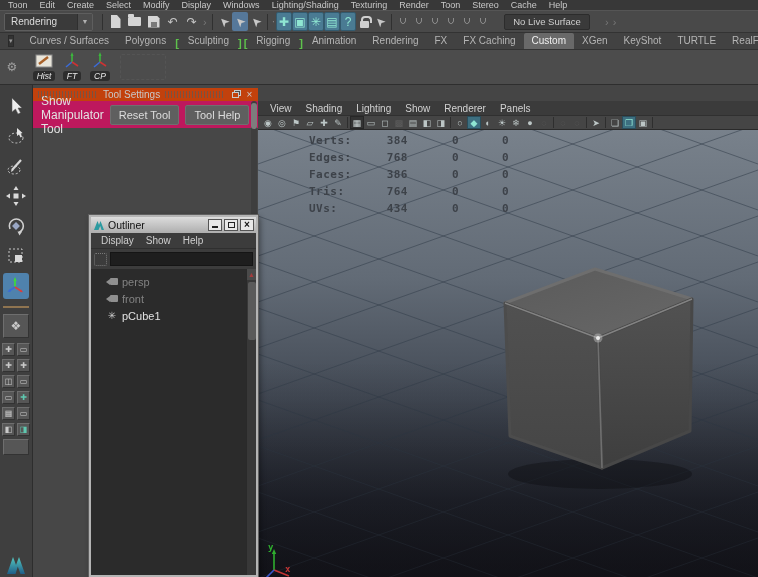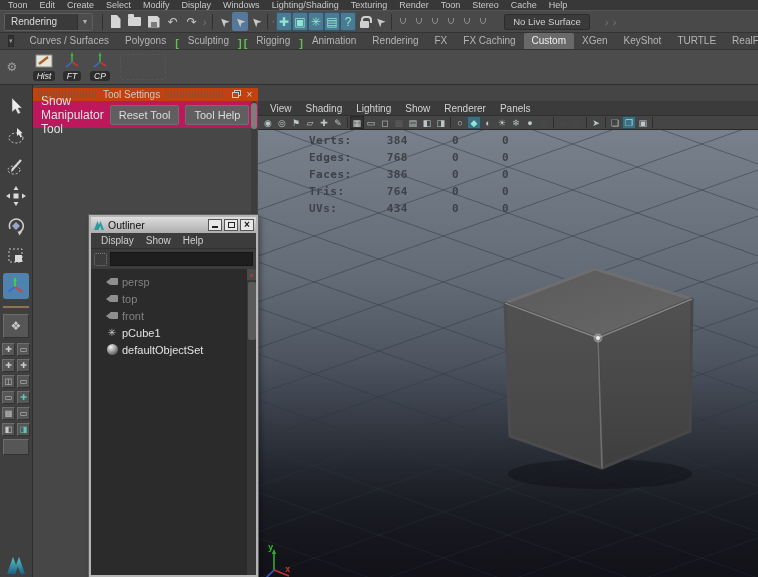--- a/index.html
+++ b/index.html
@@ -607,41 +607,26 @@
             </span>
           <span>persp</span>
         </div>
         <div class="ol-row muted">
           <span class="ol-ico">
               <span class="cam">
                 <span class="lens"></span>
                 <span class="body"></span>
               </span>
             </span>
-          <span>top</span>
-        </div>
-        <div class="ol-row muted">
-          <span class="ol-ico">
-              <span class="cam">
-                <span class="lens"></span>
-                <span class="body"></span>
-              </span>
-            </span>
           <span>front</span>
         </div>
         <div class="ol-row">
           <span class="ol-ico mesh-ico">✳</span>
           <span>pCube1</span>
         </div>
-        <div class="ol-row">
-          <span class="ol-ico">
-              <span class="set-ico"></span>
-            </span>
-          <span>defaultObjectSet</span>
-        </div>
         <div class="ol-scroll">
           <div class="ol-up">▲</div>
           <div class="ol-thumb"></div>
         </div>
       </div>
     </div>
 
   </div>
 </div>
 

